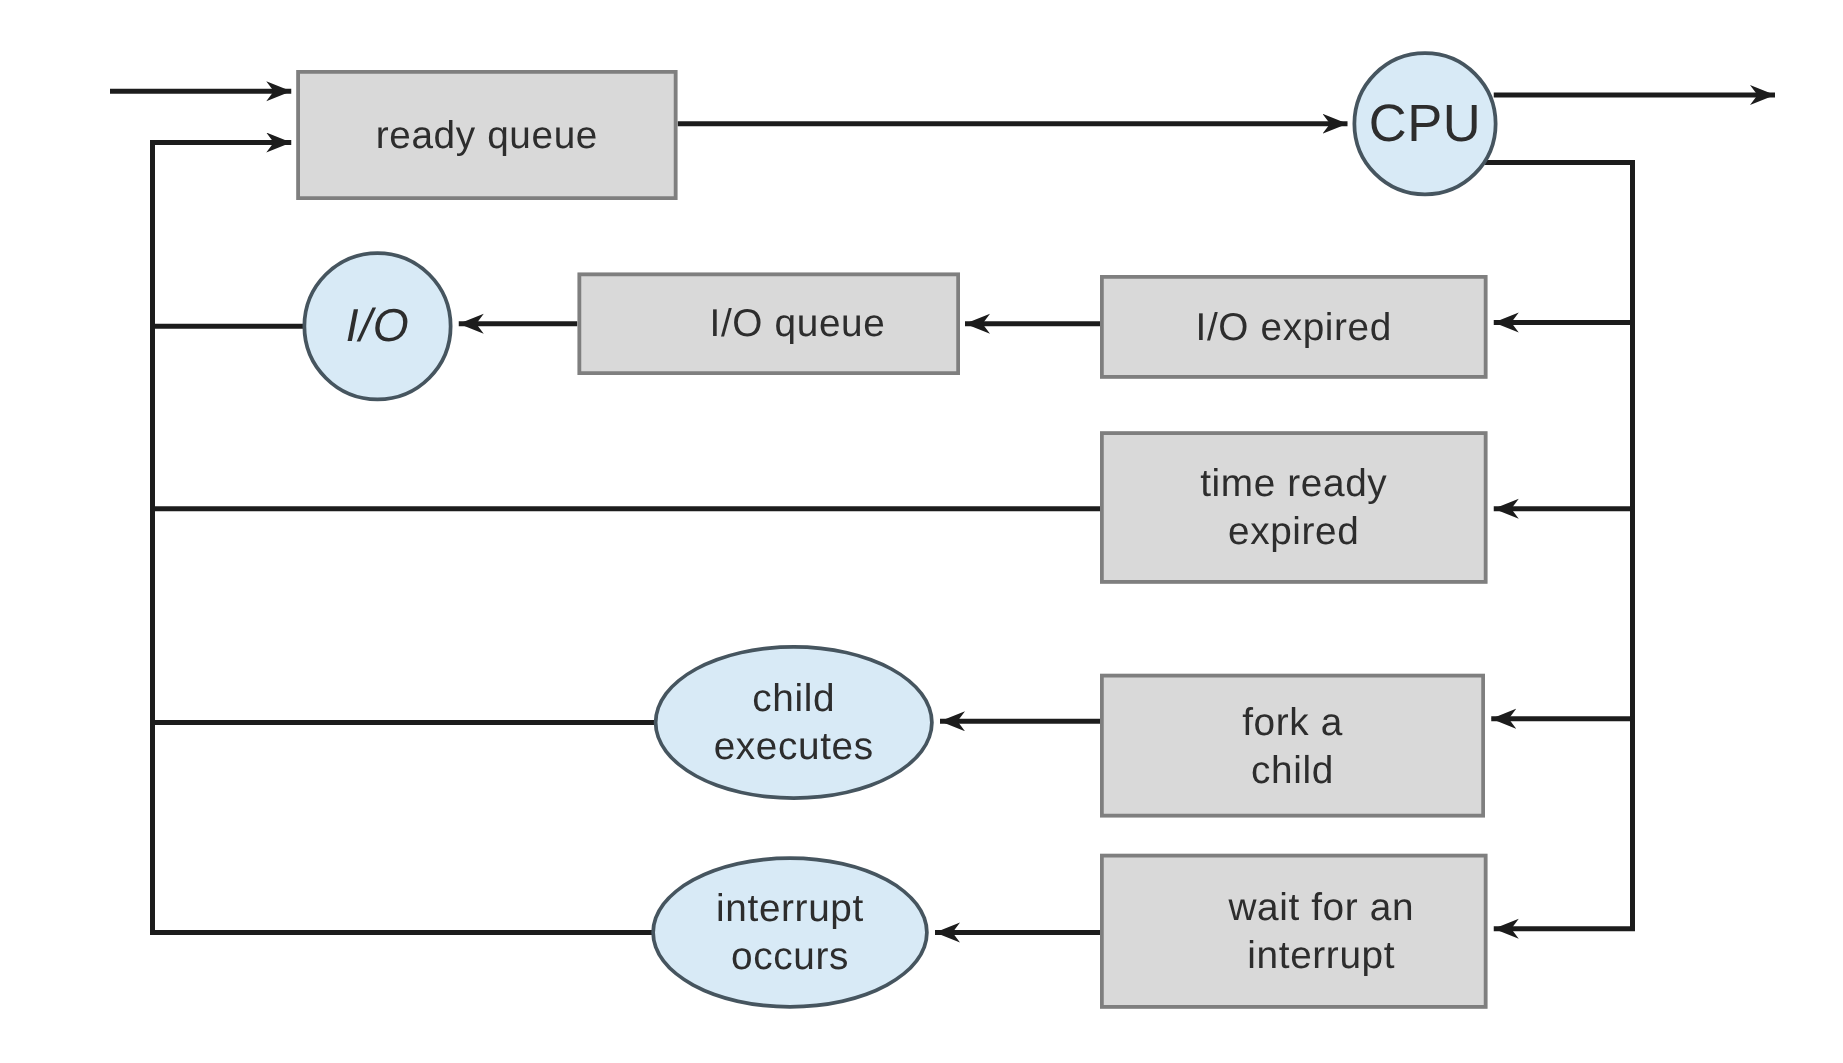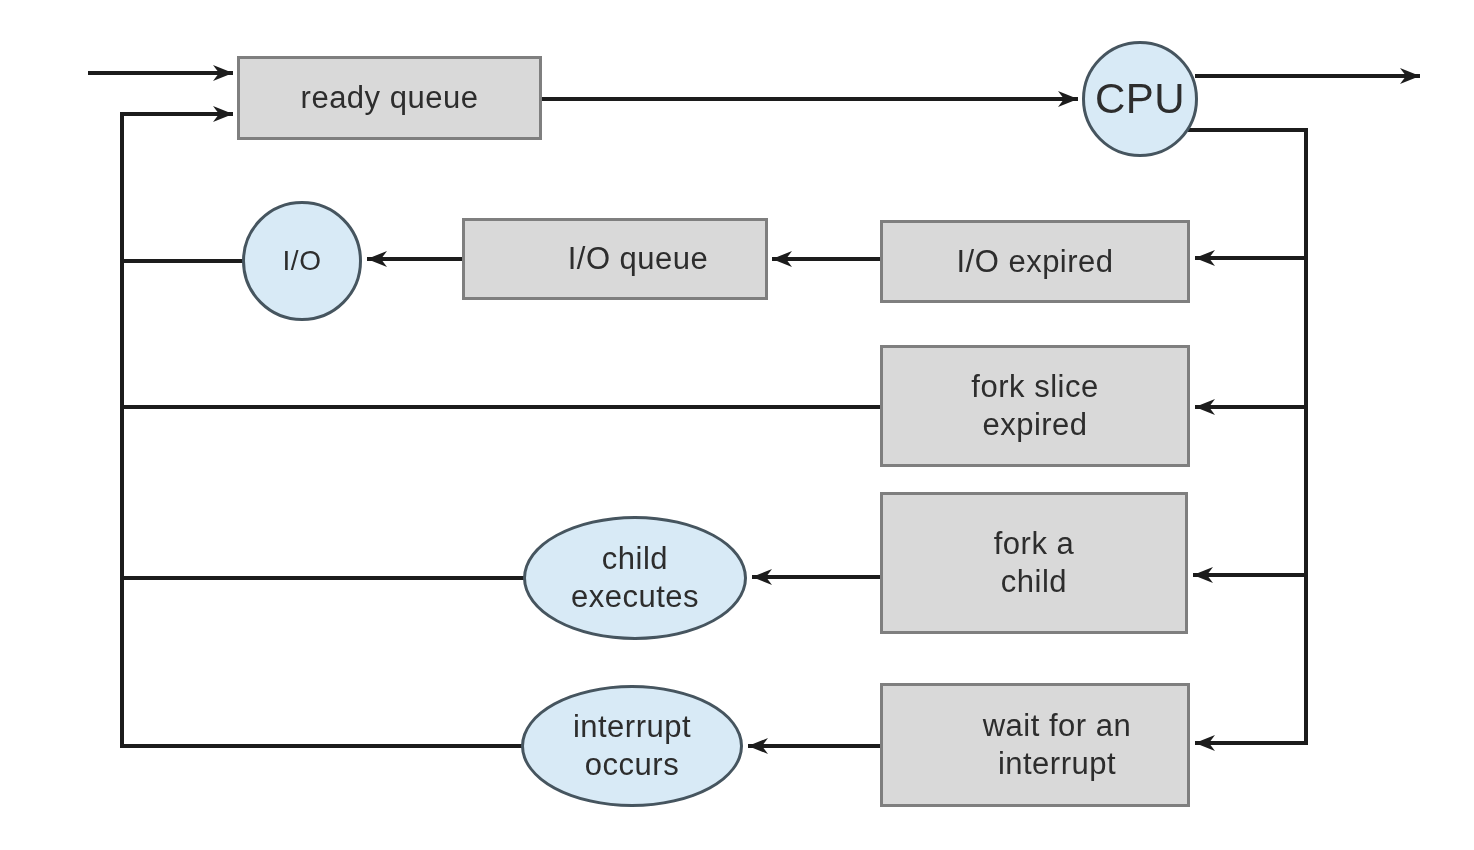--- a/index.html
+++ b/index.html
@@ -43,21 +43,21 @@
   .rect-node {
     background: var(--color-box_fill, #d9d9d9);
     border: 3px solid var(--color-box_border, #7f7f7f);
   }
   .round-node {
     background: var(--color-ellipse_fill, #d8eaf6);
     border: 3px solid var(--color-ellipse_border, #46555f);
     border-radius: 50%;
   }
   .cpu-node { font-size: 42px; }
-  .io-node  { font-size: 28px; }
+  .io-node  { font-size: 37px; font-style: italic; }
 </style>
 </head>
 <body>
 
 <div class="canvas">
 
   <svg class="wires" viewBox="0 0 1474 850">
     <defs>
       <marker id="arrow" markerUnits="userSpaceOnUse" markerWidth="22" markerHeight="18" refX="20" refY="8" orient="auto">
         <path d="M0,0 L20,8 L0,16 L6,8 Z"></path>
@@ -83,34 +83,34 @@
     <path class="wire" d="M 1306 258 L 1195 258" marker-end="url(#arrow)"></path>
     <path class="wire" d="M 1306 407 L 1195 407" marker-end="url(#arrow)"></path>
     <path class="wire" d="M 1306 575 L 1193 575" marker-end="url(#arrow)"></path>
 
     <path class="wire" d="M 880 259 L 772 259" marker-end="url(#arrow)"></path>
     <path class="wire" d="M 462 259 L 367 259" marker-end="url(#arrow)"></path>
     <path class="wire" d="M 880 577 L 752 577" marker-end="url(#arrow)"></path>
     <path class="wire" d="M 880 746 L 748 746" marker-end="url(#arrow)"></path>
   </svg>
 
-  <div class="node rect-node" style="left:237px; top:56px; width:305px; height:84px;">ready queue</div>
+  <div class="node rect-node" style="left:237px; top:56px; width:305px; height:104px;">ready queue</div>
 
   <div class="node round-node cpu-node" style="left:1082px; top:41px; width:116px; height:116px;">CPU</div>
 
   <div class="node round-node io-node" style="left:242px; top:201px; width:120px; height:120px;">I/O</div>
 
   <div class="node rect-node" style="left:462px; top:218px; width:306px; height:82px;padding-left:46px;">I/O queue</div>
 
   <div class="node rect-node" style="left:880px; top:220px; width:310px; height:83px;">I/O expired</div>
 
-  <div class="node rect-node" style="left:880px; top:345px; width:310px; height:122px;">fork slice
+  <div class="node rect-node" style="left:880px; top:345px; width:310px; height:122px;">time ready
 expired</div>
 
-  <div class="node rect-node" style="left:880px; top:492px; width:308px; height:142px;text-align:center;">fork a
+  <div class="node rect-node" style="left:880px; top:539px; width:308px; height:115px;text-align:center;">fork a
 child</div>
 
   <div class="node round-node" style="left:523px; top:516px; width:224px; height:124px;">child
 executes</div>
 
   <div class="node rect-node" style="left:880px; top:683px; width:310px; height:124px;padding-left:44px;">wait for an
 interrupt</div>
 
   <div class="node round-node" style="left:521px; top:685px; width:222px; height:122px;">interrupt
 occurs</div>

